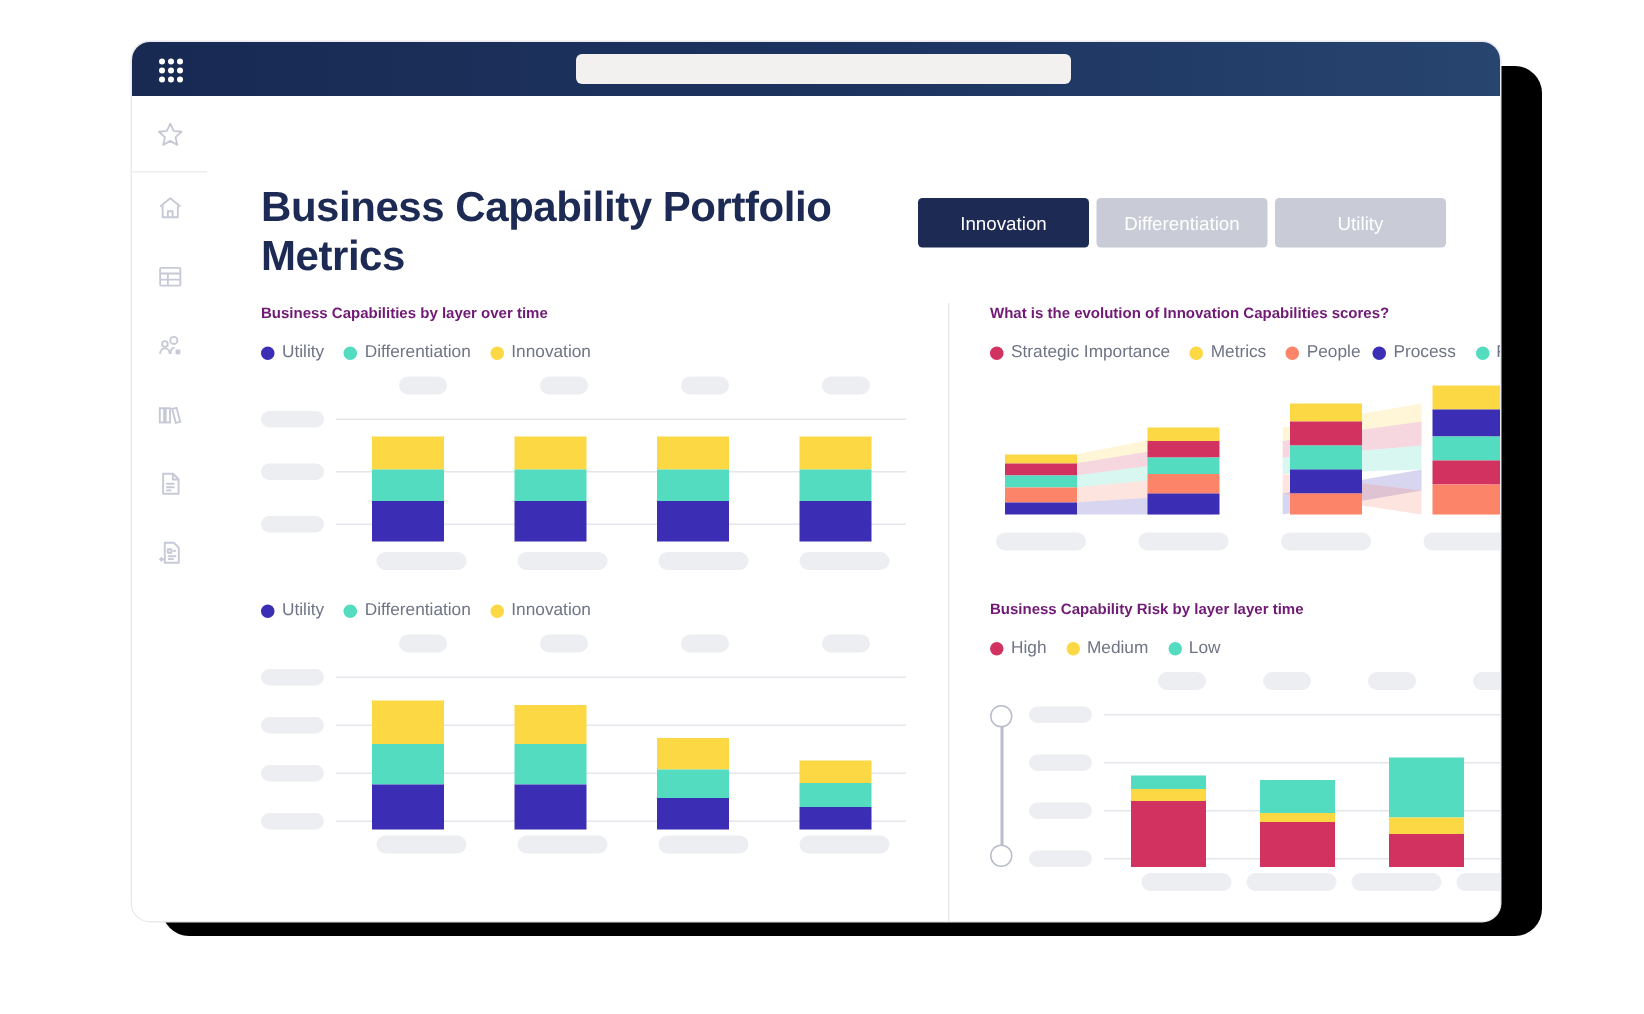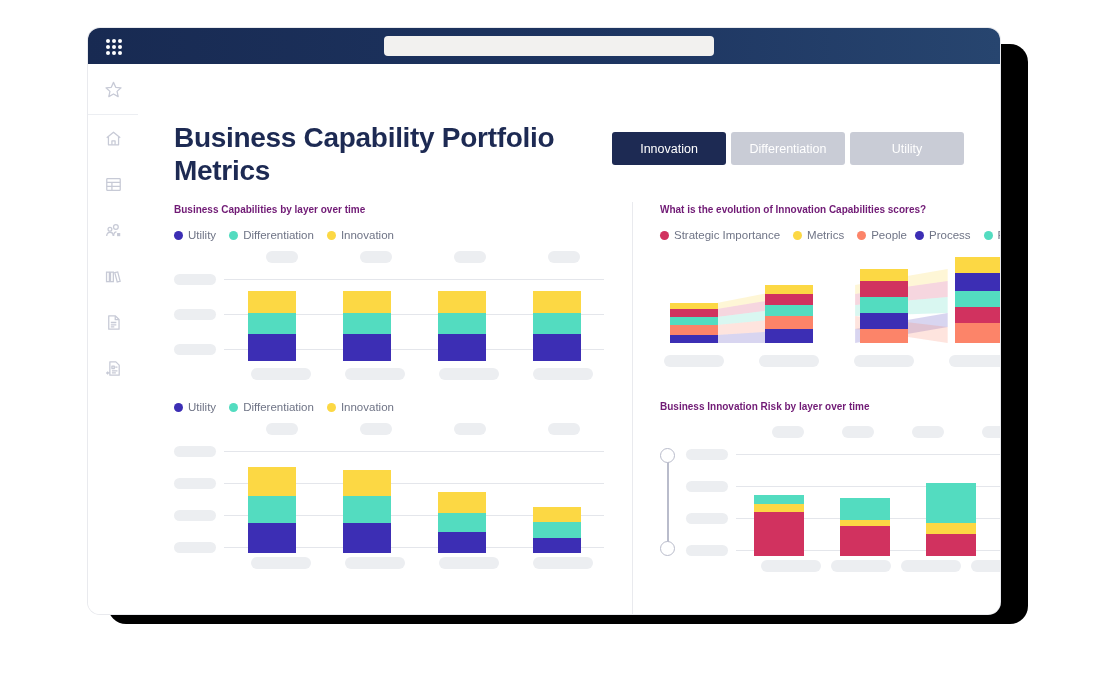--- a/index.html
+++ b/index.html
@@ -572,21 +572,35 @@
         </div>
 
         <div class="skel skel-xlabel" style="top:134px; left:77px;"></div>
         <div class="skel skel-xlabel" style="top:134px; left:171px;"></div>
         <div class="skel skel-xlabel" style="top:134px; left:265px;"></div>
         <div class="skel skel-xlabel" style="top:134px; left:359px;"></div>
       </div>
     </div>
 
     <div class="panel" id="panel-risk">
-      <h2 class="panel-title">Business Innovation Risk by layer over time</h2>
+      <h2 class="panel-title">Business Capability Risk by layer layer time</h2>
+      <div class="legend">
+        <span class="legend-entry">
+          <span class="legend-dot" style="background:#d1325f"></span>
+          <span>High</span>
+        </span>
+        <span class="legend-entry">
+          <span class="legend-dot" style="background:#fcd844"></span>
+          <span>Medium</span>
+        </span>
+        <span class="legend-entry">
+          <span class="legend-dot" style="background:#53dcc0"></span>
+          <span>Low</span>
+        </span>
+      </div>
 
       <div class="chart" style="height:132px;">
 
         <div class="range-slider" style="top:22px; height:108px; width:15px;">
           <div class="range-track" style="top:8px; height:92px;"></div>
           <div class="range-handle" style="top:0;"></div>
           <div class="range-handle" style="top:93px;"></div>
         </div>
 
         <div class="skel skel-toplabel" style="left:112px;"></div>

